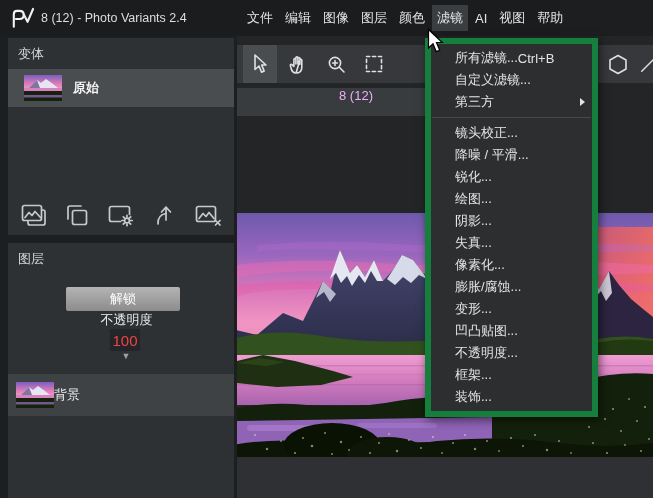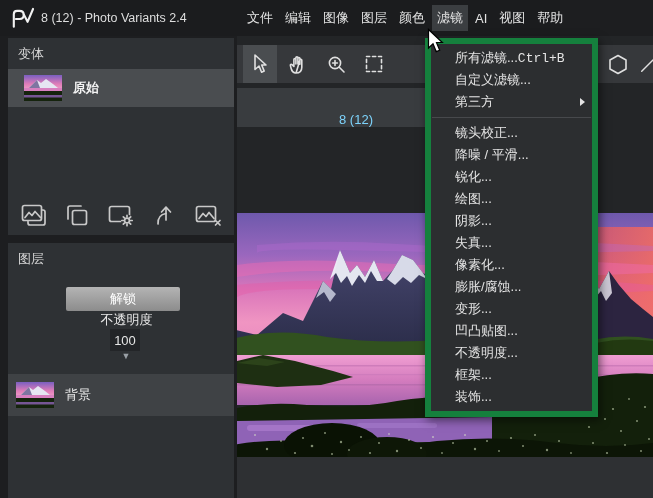--- a/index.html
+++ b/index.html
@@ -23,39 +23,39 @@
   .panel-header { color:#d8d8d8; font-size:13px; padding:7px 10px 6px; }
   .variant-item { display:flex; align-items:center; gap:11px; height:38px; padding:0 16px; }
   .variant-item.selected { background:#4a4d50; }
   .thumb { width:38px; height:26px; flex:0 0 auto; display:block; }
   .variant-label { color:#f4f4f4; font-size:13px; font-weight:bold; }
   .icon-row { position:absolute; left:0; right:0; bottom:2px; height:36px; display:flex; align-items:center; justify-content:space-around; padding:0 4px; }
   .side-icon { display:flex; align-items:center; justify-content:center; width:34px; height:32px; }
   .layer-controls { display:flex; align-items:center; margin:13px 6px 0 10px;flex-direction:column; }
   .unlock-btn { width:114px; height:24px; flex:0 0 auto; background:linear-gradient(#b4b4b4,#8c8c8c); border:none; border-radius:2px; color:#ffffff; font-size:13px; font-family:inherit; }
   .opacity-label { color:#e8e8e8; font-size:13px; margin-left:7px; white-space:nowrap; }
-  .opacity-value { background:#232528; color:#e5e5e5; font-size:13px; width:30px; height:22px; display:flex; align-items:center; justify-content:center; margin-left:4px; }
+  .opacity-value { background:#232528; color:#ef4444; font-size:15px; width:30px; height:22px; display:flex; align-items:center; justify-content:center; margin-left:4px; }
   .opacity-caret { color:#9aa0a6; font-size:9px; margin-left:6px; }
-  .layer-item { display:flex; align-items:center; gap:11px; height:42px; margin:13px 0 0 0; background:#3f4245; padding:0 8px; }
+  .layer-item { display:flex; align-items:center; height:42px; margin:13px 0 0 0; background:#3f4245; padding:0 8px; }
   .layer-label { color:#e8e8e8; font-size:13px; }
   
   .canvas-bg   { position:absolute; left:237px; top:36px; width:416px; height:462px; background:#232527; }
   .canvas-low  { position:absolute; left:237px; top:457px; width:416px; height:41px; background:#2e3033; }
   .toolbar { position:absolute; left:237px; top:45px; width:416px; height:38px; background:#36383b; display:flex; align-items:center; z-index:2; }
   .tool { width:34px; height:38px; margin-right:4px; display:flex; align-items:center; justify-content:center; }
   .tool:first-child { margin-left:6px; }
   .tool.active { background:#4a4d50; }
   .tool-spacer { flex:1; }
   .tool.edge { width:20px; margin-right:-6px; overflow:hidden; }
-  .tab { position:absolute; left:237px; top:88px; width:238px; height:39px; background:#393c3f; color:#7dd3fc; font-size:13px; display:flex; align-items:flex-end; justify-content:center; z-index:2; }
+  .tab { position:absolute; left:237px; top:88px; width:238px; height:28px; background:#393c3f; color:#f0abfc; font-size:13px; display:flex; align-items:flex-start; justify-content:center; z-index:2; }
   .photo { position:absolute; left:237px; top:213px; width:416px; height:244px; z-index:1; }
   
   .dropdown { position:absolute; left:425px; top:38px; width:173px; background:#2c2e30; border:6px solid #15803d; box-shadow:2px 3px 9px rgba(0,0,0,.55); padding:3px 0; z-index:5; box-sizing:border-box; }
   .dd-item { position:relative; display:flex; align-items:center; height:22px; padding-left:24px; color:#e4e4e4; font-size:13px; white-space:nowrap; }
-  .dd-shortcut { margin-left:auto; margin-right:42px;font-family:Liberation Mono, monospace; }
+  .dd-shortcut { margin-left:auto; margin-right:42px; }
   .dd-arrow { display:none; }
   .dd-item.submenu .dd-arrow { display:block; position:absolute; right:7px; top:50%; transform:translateY(-50%); width:0; height:0; border-left:5px solid #e4e4e4; border-top:4px solid transparent; border-bottom:4px solid transparent; }
   .dd-item.separator { height:9px; pointer-events:none; }
   .dd-item.separator::after { content:""; position:absolute; left:1px; right:1px; top:4px; border-top:1px solid #47494c; }
   
   .cursor { position:absolute; left:427px; top:28px; z-index:9; }
   svg .st { fill:none; stroke:#e0e0e0; stroke-width:1.6; stroke-linecap:round; stroke-linejoin:round; }
   svg .sg { fill:none; stroke:#c9c9c9; stroke-width:1.7; stroke-linecap:round; stroke-linejoin:round; }
 </style>
 </head>

